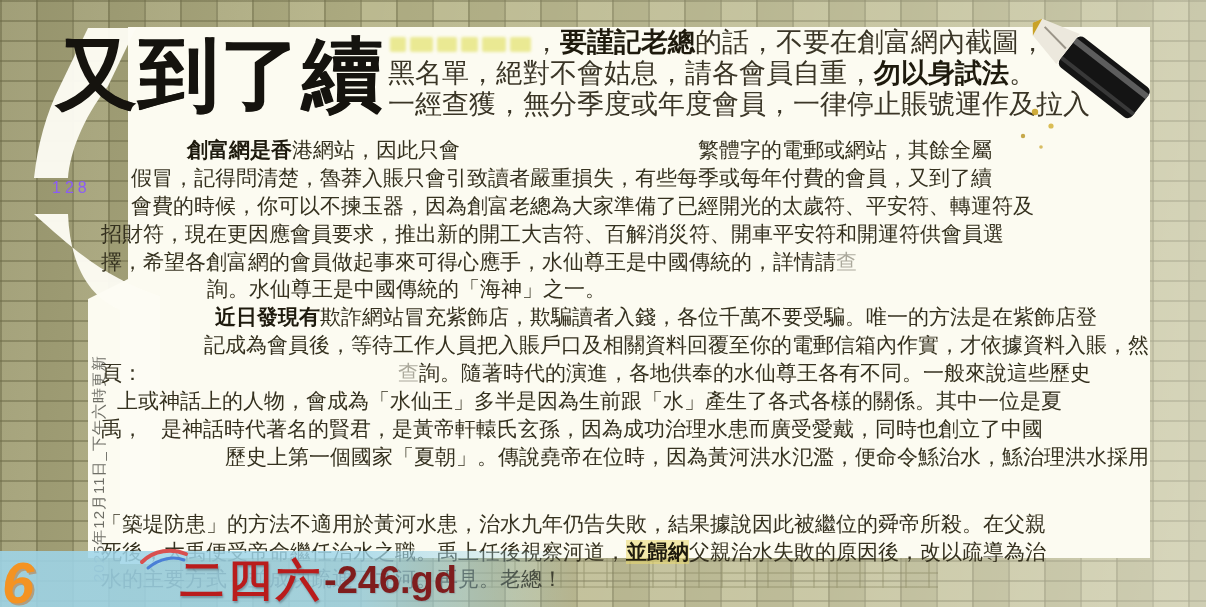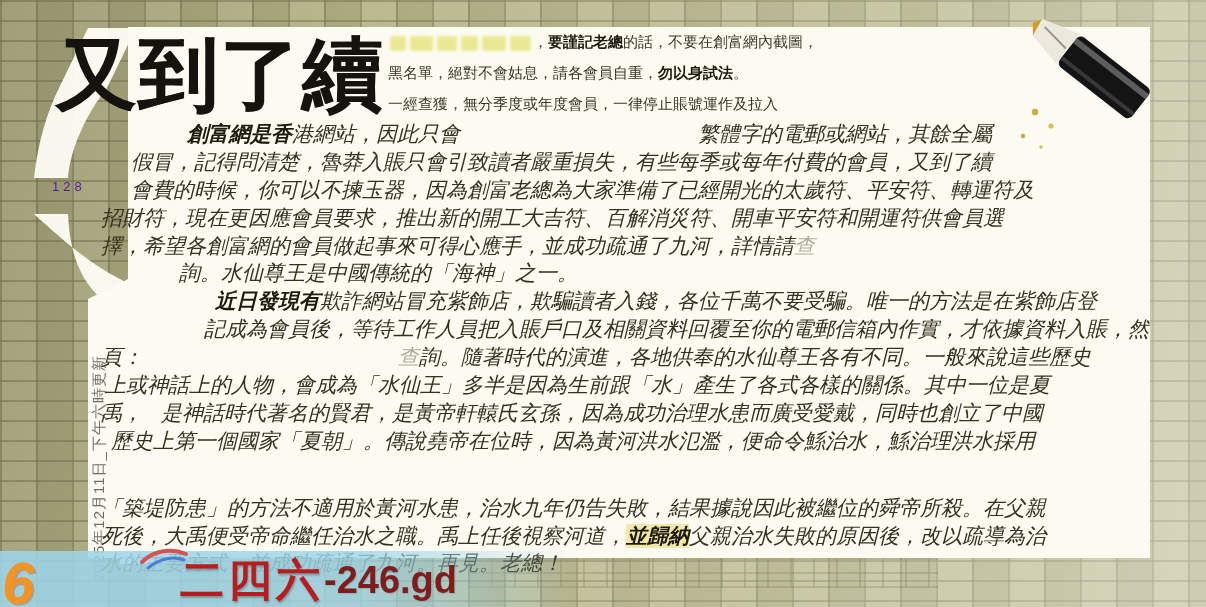--- a/index.html
+++ b/index.html
@@ -26,39 +26,39 @@
   
   .paper{position:absolute;left:88px;top:27px;width:1062px;height:531px;
     background:#fcfbf1;
     clip-path:polygon(40px 0%, 100% 0%, 100% 100%, 0% 100%, 0px 272px, 40px 252px);
     box-shadow:0 0 8px rgba(40,40,10,.25);}
 
   
   .sideglyph{position:absolute;left:12px;top:28px;width:170px;height:540px;z-index:3;}
 
   .issue{position:absolute;left:52px;top:179px;z-index:4;
-    font-family:"Liberation Sans",sans-serif;font-size:13px;letter-spacing:4px;
-    color:#4c1d95;}
+    font-family:"Liberation Sans",sans-serif;font-size:16px;letter-spacing:4px;
+    color:#8b5cf6;}
 
   .vdate{position:absolute;left:90px;top:582px;z-index:4;white-space:nowrap;
     transform:rotate(-90deg);transform-origin:left top;
     font-family:"Liberation Sans",sans-serif;font-size:15px;letter-spacing:1px;
     color:#6e6e66;}
 
   .title{position:absolute;left:56px;top:22px;z-index:5;
     font-size:80px;font-weight:900;letter-spacing:2px;color:#15130e;
     text-shadow:1px 0 0 #15130e;}
 
   .notice{position:absolute;left:388px;top:27px;width:588px;z-index:5;
-    font-size:15px;line-height:31px;color:#3a3526;white-space:nowrap;}
+    font-size:27px;line-height:31px;color:#3a3526;white-space:nowrap;}
   .smudge{display:inline-block;width:20px;height:15px;margin:0 2px;border-radius:2px;
     background:#d9d838;opacity:.5;filter:blur(1.5px);vertical-align:middle;}
 
-  .bodytext{position:absolute;left:99px;top:121px;width:1050px;z-index:5;
-    font-size:21px;color:#35311f;font-style:italic;}
+  .bodytext{position:absolute;left:99px;top:137px;width:1050px;z-index:5;
+    font-size:21px;color:#35311f;}
   .bline{height:27.9px;line-height:27.9px;white-space:nowrap;}
   .bold{font-weight:700;color:#1e1a0d;}
   .faint{opacity:.4;}
   .hl{background:rgba(233,217,110,.55);font-weight:700;color:#1e1a0d;}
   .gap{display:inline-block;height:1px;}
 
   .pen{position:absolute;left:1005px;top:16px;width:155px;height:140px;z-index:6;}
 
   .band{position:absolute;left:0;top:551px;width:575px;height:56px;z-index:7;
     background:linear-gradient(to right, rgba(158,213,233,.88) 0%,
@@ -97,28 +97,28 @@
     <div><span class="smudge" style="width: 16px;"></span><span class="smudge" style="width: 23px;"></span><span class="smudge" style="width: 20px;"></span><span class="smudge" style="width: 17px;"></span><span class="smudge" style="width: 24px;"></span><span class="smudge" style="width: 21px;"></span><span class="">，</span><span class="bold">要謹記老總</span><span class="">的話，不要在創富網內截圖，</span></div>
     <div><span class="">黑名單，絕對不會姑息，請各會員自重，</span><span class="bold">勿以身試法</span><span class="">。</span></div>
     <div><span class="">一經查獲，無分季度或年度會員，一律停止賬號運作及拉入</span></div>
   </div>
 
 <div class="bodytext">
     <div class="bline" style="margin-left: 88px;"><span class="bold">創富網是香</span><span class="">港網站，因此只會</span><span class="gap" style="width: 238px;"></span><span class="">繁體字的電郵或網站，其餘全屬</span></div>
     <div class="bline" style="margin-left: 32px;"><span class="">假冒，記得問清楚，魯莽入賬只會引致讀者嚴重損失，有些每季或每年付費的會員，又到了續</span></div>
     <div class="bline" style="margin-left: 32px;"><span class="">會費的時候，你可以不揀玉器，因為創富老總為大家準備了已經開光的太歲符、平安符、轉運符及</span></div>
     <div class="bline" style="margin-left: 2px;"><span class="">招財符，現在更因應會員要求，推出新的開工大吉符、百解消災符、開車平安符和開運符供會員選</span></div>
-    <div class="bline" style="margin-left: 2px;"><span class="">擇，希望各創富網的會員做起事來可得心應手，並成功疏通了九河，詳情請</span><span class="faint">查</span></div>
-    <div class="bline" style="margin-left: 80px;"><span class="">詢。水仙尊王是中國傳統的「海神」之一。</span></div>
+    <div class="bline" style="margin-left: 2px;"><span class="">擇，希望各創富網的會員做起事來可得心應手，水仙尊王是中國傳統的，詳情請</span><span class="faint">查</span></div>
+    <div class="bline" style="margin-left: 108px;"><span class="">詢。水仙尊王是中國傳統的「海神」之一。</span></div>
     <div class="bline" style="margin-left: 116px;"><span class="bold">近日發現有</span><span class="">欺詐網站冒充紫飾店，欺騙讀者入錢，各位千萬不要受騙。唯一的方法是在紫飾店登</span></div>
     <div class="bline" style="margin-left: 2px; text-align: right;"><span class="">記成為會員後，等待工作人員把入賬戶口及相關資料回覆至你的電郵信箱內作實，才依據資料入賬，然</span></div>
     <div class="bline" style="margin-left: 2px;"><span class="">頁：</span><span class="gap" style="width: 255px;"></span><span class="faint">查</span><span class="">詢。隨著時代的演進，各地供奉的水仙尊王各有不同。一般來說這些歷史</span></div>
-    <div class="bline" style="margin-left: 6px;"><span class="">上或神話上的人物，會成為「水仙王」多半是因為生前跟「水」產生了各式各樣的關係。其中一位是夏</span></div>
+    <div class="bline" style="margin-left: 18px;"><span class="">上或神話上的人物，會成為「水仙王」多半是因為生前跟「水」產生了各式各樣的關係。其中一位是夏</span></div>
     <div class="bline" style="margin-left: 2px;"><span class="">禹，</span><span class="gap" style="width: 18px;"></span><span class="">是神話時代著名的賢君，是黃帝軒轅氏玄孫，因為成功治理水患而廣受愛戴，同時也創立了中國</span></div>
-    <div class="bline" style="margin-left: 12px;"><span class="">歷史上第一個國家「夏朝」。傳說堯帝在位時，因為黃河洪水氾濫，便命令鯀治水，鯀治理洪水採用</span></div>
+    <div class="bline" style="margin-left: 20px; text-align: right;"><span class="">歷史上第一個國家「夏朝」。傳說堯帝在位時，因為黃河洪水氾濫，便命令鯀治水，鯀治理洪水採用</span></div>
     <div class="bline" style="margin-left: 2px; margin-top: 39px;"><span class="">「築堤防患」的方法不適用於黃河水患，治水九年仍告失敗，結果據說因此被繼位的舜帝所殺。在父親</span></div>
     <div class="bline" style="margin-left: 2px;"><span class="">死後，大禹便受帝命繼任治水之職。禹上任後視察河道，</span><span class="bold hl">並歸納</span><span class="">父親治水失敗的原因後，改以疏導為治</span></div>
     <div class="bline" style="margin-left: 2px;"><span class="">水的主要方式，並成功疏通了九河。再見。老總！</span></div>
   </div>
 
 <svg class="pen" viewBox="0 0 155 140">
   <g transform="rotate(38 75 55)">
     <rect x="52" y="26" width="92" height="38" rx="6" fill="#141414"></rect>
     <rect x="52" y="31" width="92" height="6" fill="#6a6a6a" opacity=".85"></rect>
     <rect x="52" y="54" width="92" height="4" fill="#3c3c3c" opacity=".9"></rect>

